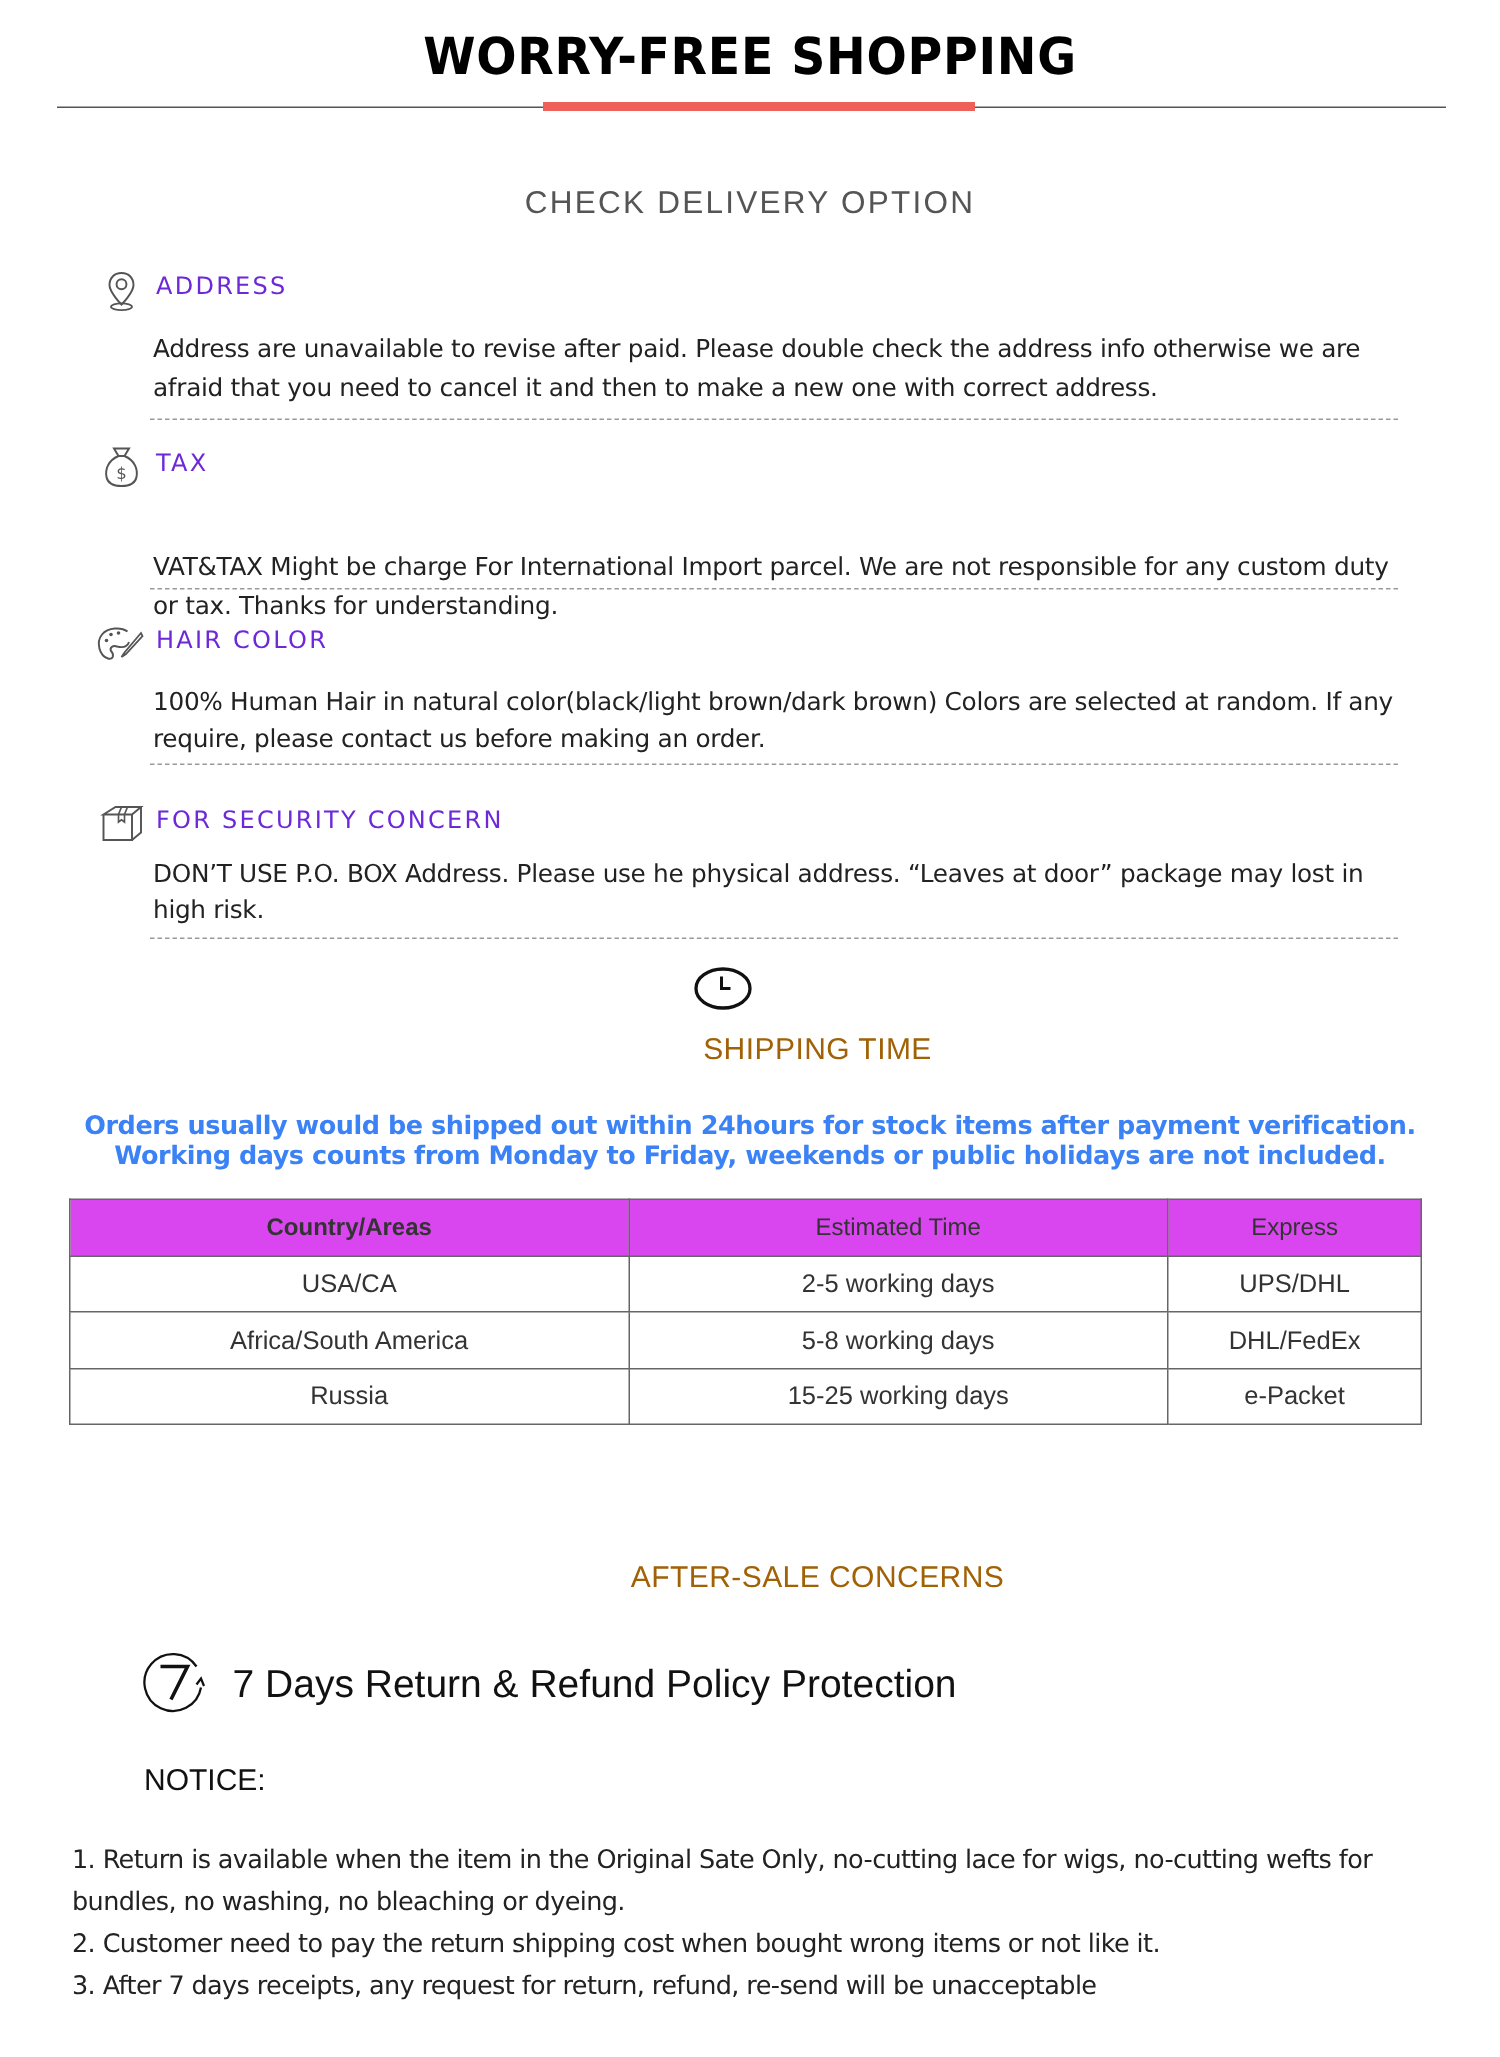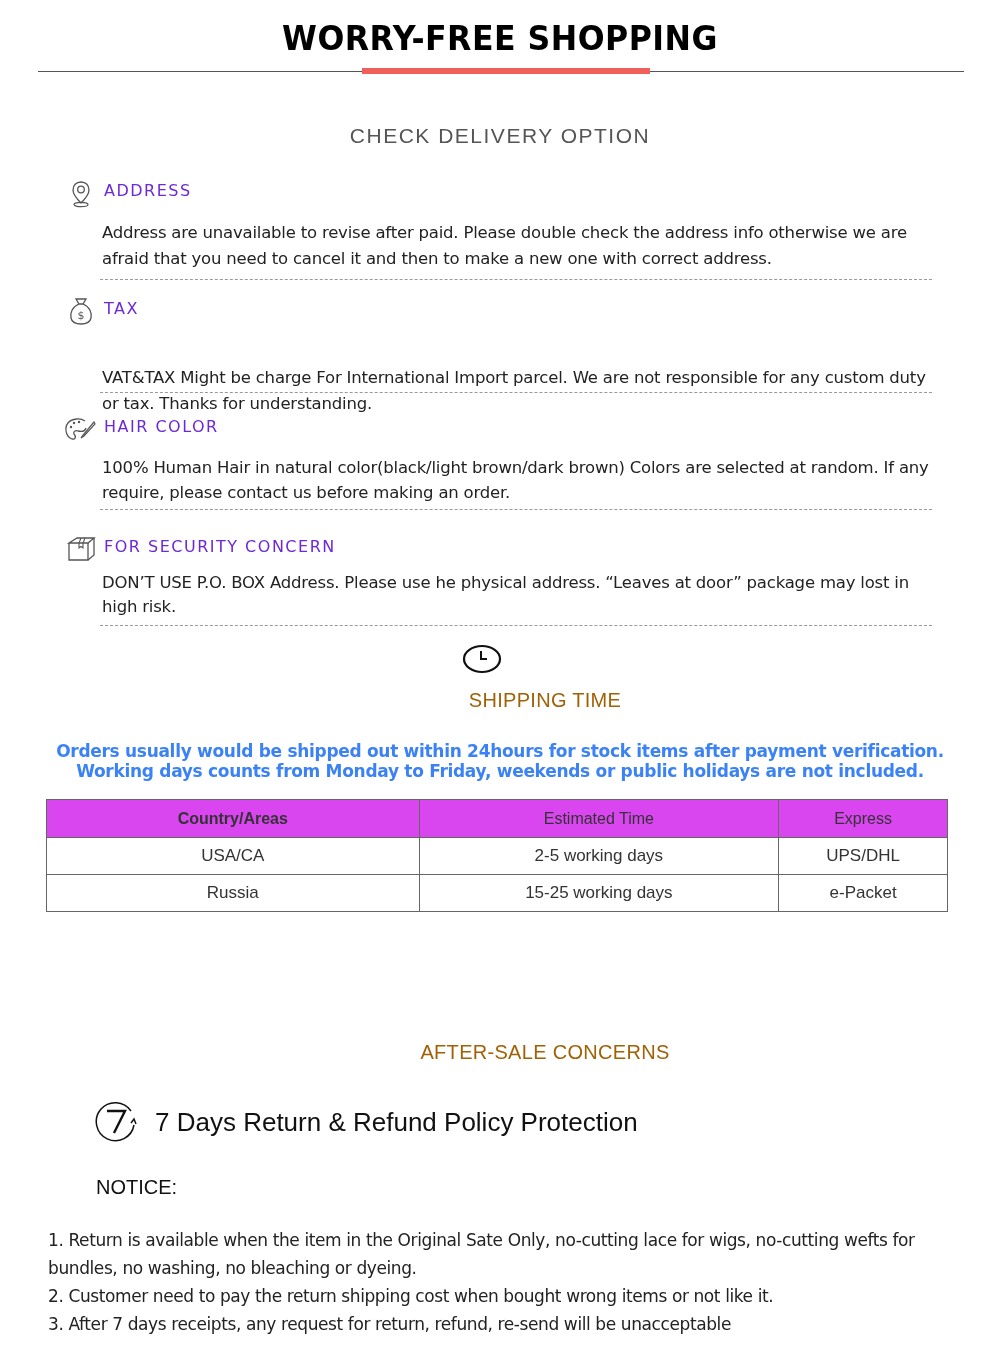--- a/index.html
+++ b/index.html
@@ -107,20 +107,25 @@
       <th>Express</th>
     </tr>
   </thead>
   <tbody>
     <tr>
       <td>USA/CA</td>
       <td>2-5 working days</td>
       <td>UPS/DHL</td>
     </tr>
     <tr>
+      <td style="height:37px;">Africa/South America</td>
+      <td>5-8 working days</td>
+      <td>DHL/FedEx</td>
+    </tr>
+    <tr>
       <td>Russia</td>
       <td>15-25 working days</td>
       <td>e-Packet</td>
     </tr>
   </tbody>
 </table>
 
 <div class="abs section-head grey" style="top:1041px;">AFTER-SALE CONCERNS</div>
 
 <svg class="abs policy-icon" viewBox="0 0 44 44">

